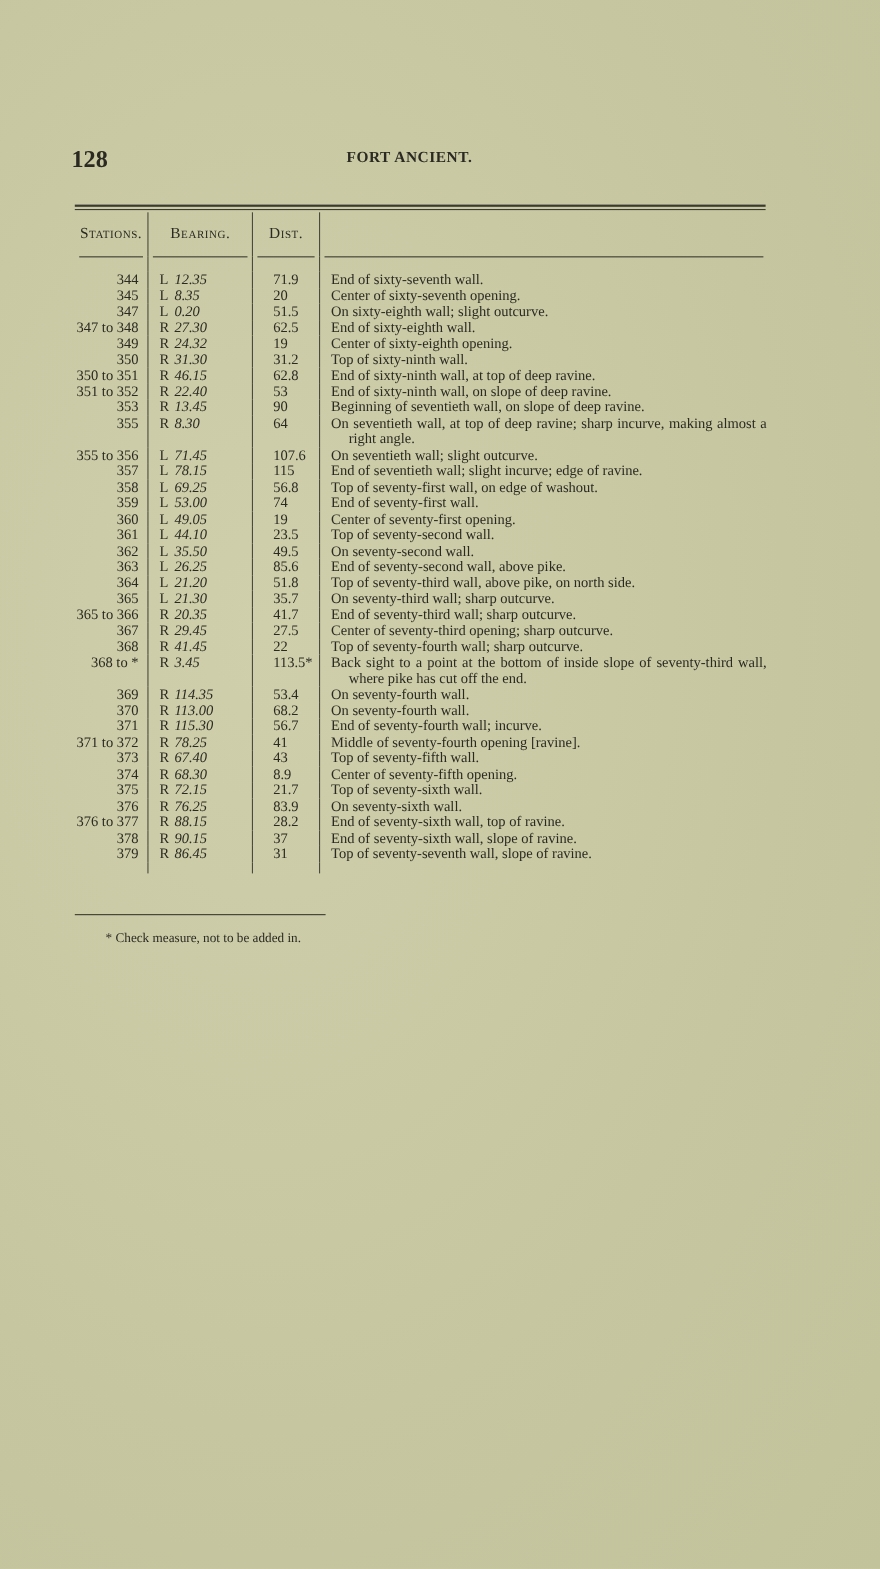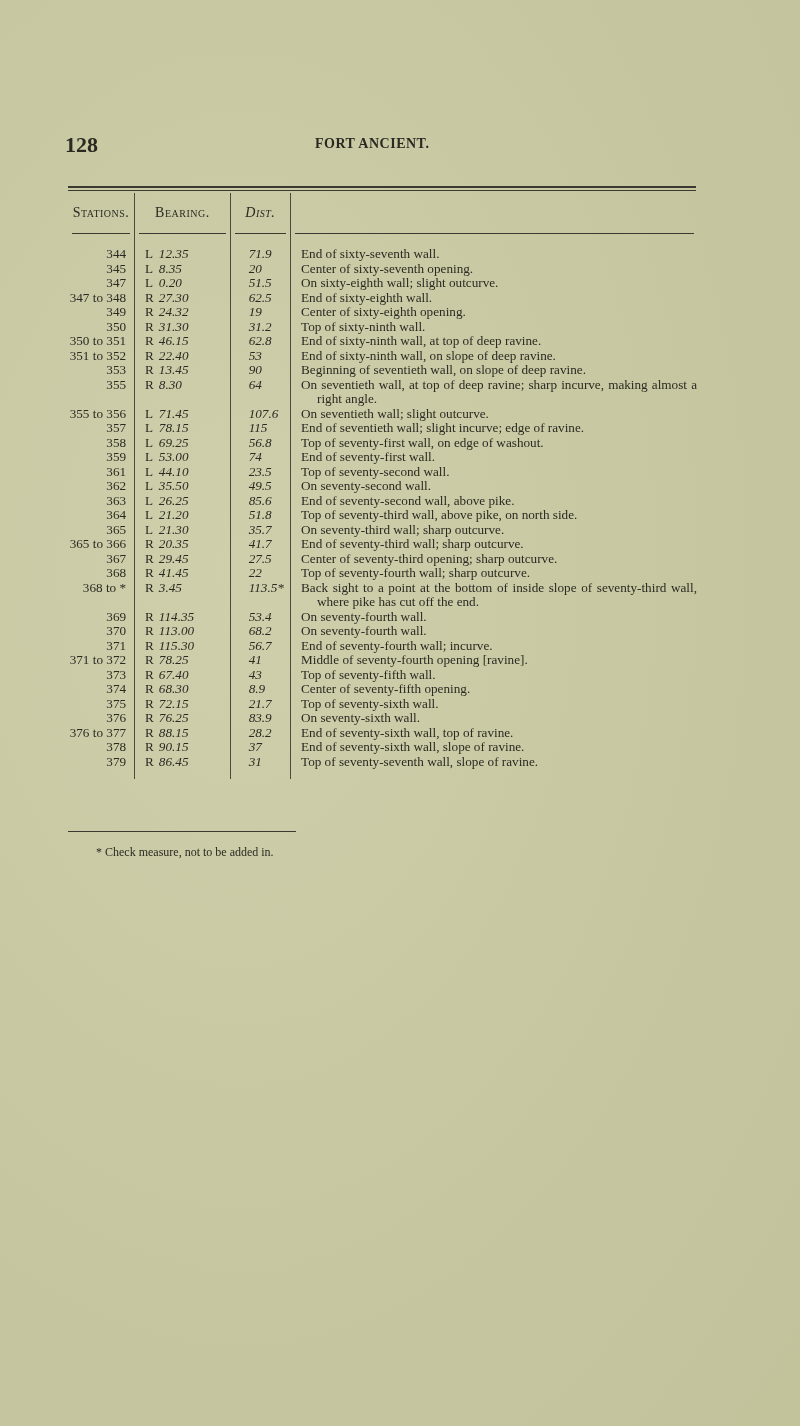--- a/index.html
+++ b/index.html
@@ -17,21 +17,21 @@
   .rule-top { position: absolute; left: 68px; top: 186px; width: 628px; border-top: 2px solid #3a3a30; }
   .rule-top2 { position: absolute; left: 68px; top: 190px; width: 628px; border-top: 1px solid #3a3a30; }
 
   .table-wrap { position: absolute; left: 68px; top: 193px; width: 630px; }
   table { border-collapse: collapse; width: 630px; font-size: 13.2px; line-height: 14.5px; }
   th { font-weight: normal; font-variant: small-caps; font-size: 14px; letter-spacing: 0.5px;
        height: 40px; vertical-align: middle; padding: 0; }
   .c-st { width: 90px; text-align: right; padding-right: 8px; }
   .c-dir { width: 22px; text-align: left; padding-left: 10px; }
   .c-deg { width: 60px; padding-right: 30px; font-style: italic; }
-  .c-dist { width: 58px; text-align: left; padding-left: 18px; font-style: italic; }
+  .c-dist { width: 58px; text-align: left; padding-left: 18px; }
   .c-desc { text-align: left; padding-left: 10px; }
   th.c-st { text-align: center; padding-right: 0; }
   th.c-bear { text-align: center; width: 112px; }
   th.c-dist { text-align: center; padding-left: 0; }
   .bl { border-left: 1px solid #4a4a3e; }
   .sep td { height: 14px; padding: 0; }
   .sep td div { border-top: 1px solid #3a3a30; margin: 0 4px; }
   td { padding-top: 0; padding-bottom: 0; vertical-align: top; }
   .desc-text { display: block; padding-left: 16px; text-indent: -16px; width: 380px; text-align: justify; }
   .spacer td { height: 10px; }
@@ -193,20 +193,29 @@
         <tr>
     <td class="c-st">359</td>
     <td class="c-dir bl">L</td>
     <td class="c-deg">53.00</td>
     <td class="c-dist bl">74</td>
     <td class="c-desc bl">
             <span class="desc-text">End of seventy-first wall.</span>
           </td>
   </tr>
         <tr>
+    <td class="c-st">360</td>
+    <td class="c-dir bl">L</td>
+    <td class="c-deg">49.05</td>
+    <td class="c-dist bl">19</td>
+    <td class="c-desc bl">
+            <span class="desc-text">Center of seventy-first opening.</span>
+          </td>
+  </tr>
+        <tr>
     <td class="c-st">361</td>
     <td class="c-dir bl">L</td>
     <td class="c-deg">44.10</td>
     <td class="c-dist bl">23.5</td>
     <td class="c-desc bl">
             <span class="desc-text">Top of seventy-second wall.</span>
           </td>
   </tr>
         <tr>
     <td class="c-st">362</td>

